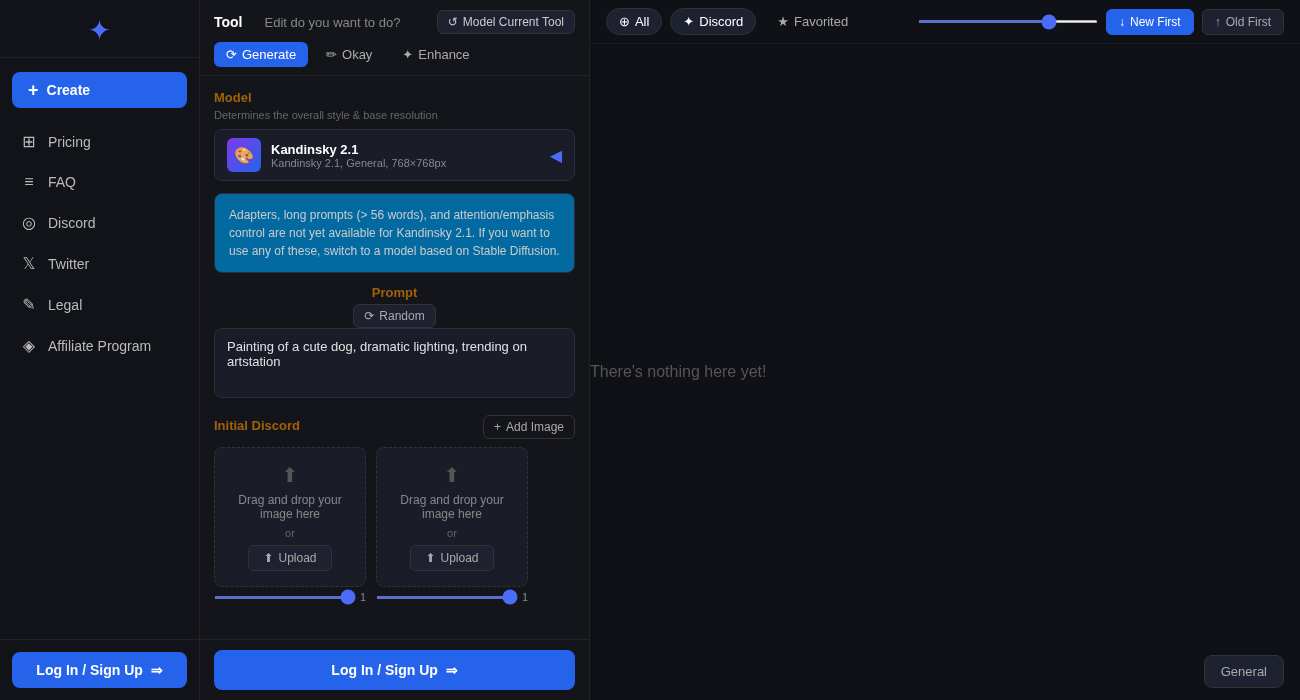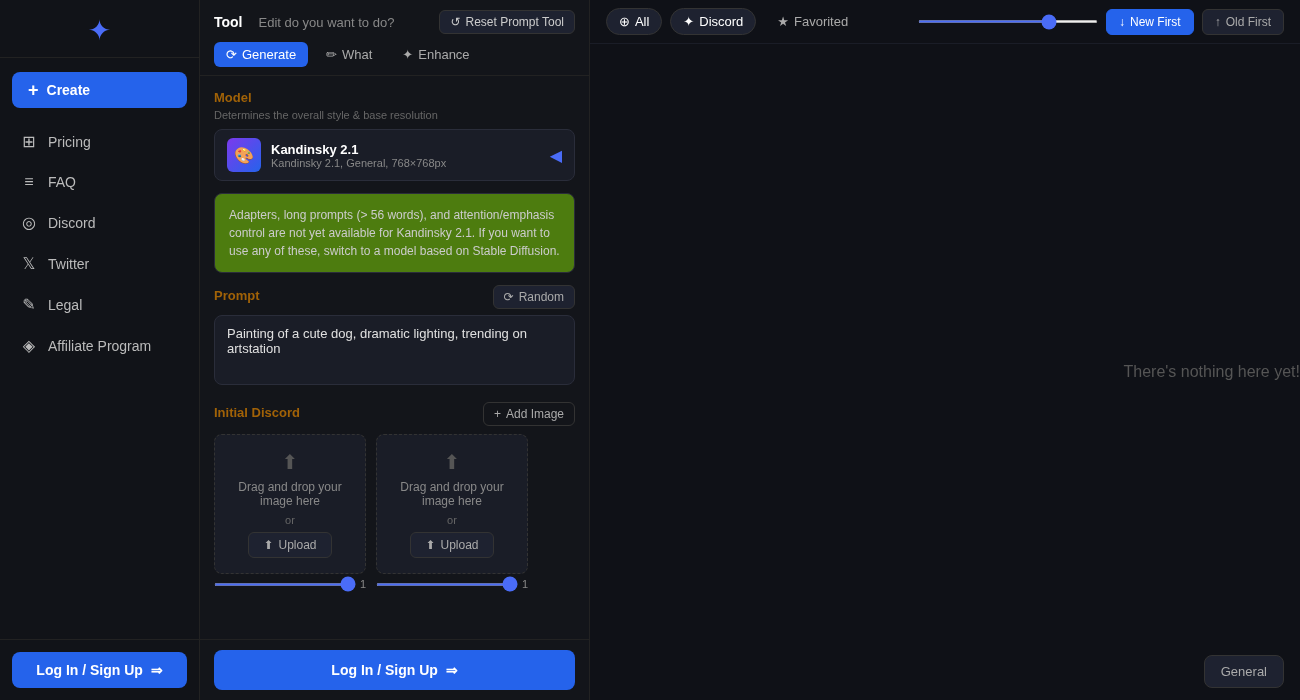--- a/index.html
+++ b/index.html
@@ -102,21 +102,21 @@
     }
 
     
     .tool-header {
       padding: 10px 14px 8px;
       border-bottom: 1px solid #222;
     }
     .tool-row {
       display: flex;
       align-items: center;
-      gap: 16px;
+      gap: 22px;
       margin-bottom: 8px;
     }
     .tool-label {
       color: #fff;
       font-weight: 700;
       font-size: 14px;
     }
     .tool-question {
       color: #888;
       font-size: 13px;
@@ -199,21 +199,21 @@
     .model-name { font-size: 13px; font-weight: 600; color: #ffffff; }
     .model-desc { font-size: 11px; color: #888; }
     .model-chevron {
       margin-left: auto;
       color: #4a6cf7;
       font-size: 16px;
     }
 
     
     .warning-box {
-      background: #4d7c0f;
+      background: #0369a1;
       border: 1px solid #2a2d3a;
       border-radius: 8px;
       padding: 12px 14px;
       margin-bottom: 12px;
       font-size: 12px;
       color: #ccc;
       line-height: 1.5;
     }
     .warning-box .close-btn {
       display: block;
@@ -227,21 +227,21 @@
       margin-top: 10px;
       width: 100%;
       font-size: 12px;
     }
 
     
     .prompt-header {
       display: flex;
       align-items: center;
       justify-content: space-between;
-      margin-bottom: 6px;
+      flex-direction: column;
     }
     .random-btn {
       display: flex;
       align-items: center;
       gap: 5px;
       background: #1e2230;
       border: 1px solid #333;
       border-radius: 6px;
       color: #aaa;
       padding: 4px 10px;
@@ -409,21 +409,21 @@
       cursor: pointer;
       font-size: 12px;
     }
     .sort-btn.active-sort { background: #2563eb; border-color: #2563eb; color: #fff; }
 
     
     .empty-state {
       flex: 1;
       display: flex;
       align-items: center;
-      justify-content: flex-end;
+      justify-content: flex-start;
       color: #555;
       font-size: 16px;
     }
 
     
     .feedback-btn {
       position: fixed;
       bottom: 12px;
       right: 16px;
       background: #1e2230;
@@ -494,31 +494,31 @@
 </div>
 
 <div class="main-panel">
 
   <div class="tool-header">
     <div class="tool-row">
       <span class="tool-label">Tool</span>
       <span class="tool-question">Edit do you want to do?</span>
       <button class="tool-reset-btn">
         <span>↺</span>
-        <span>Reset Prompt Tool</span>
+        <span>Model Current Tool</span>
       </button>
     </div>
     <div class="tool-tabs">
       <button class="tool-tab active">
         <span>⟳</span>
         <span>Generate</span>
       </button>
       <button class="tool-tab">
         <span>✏</span>
-        <span>What</span>
+        <span>Okay</span>
       </button>
       <button class="tool-tab">
         <span>✦</span>
         <span>Enhance</span>
       </button>
     </div>
   </div>
 
   <div class="main-content">
 

